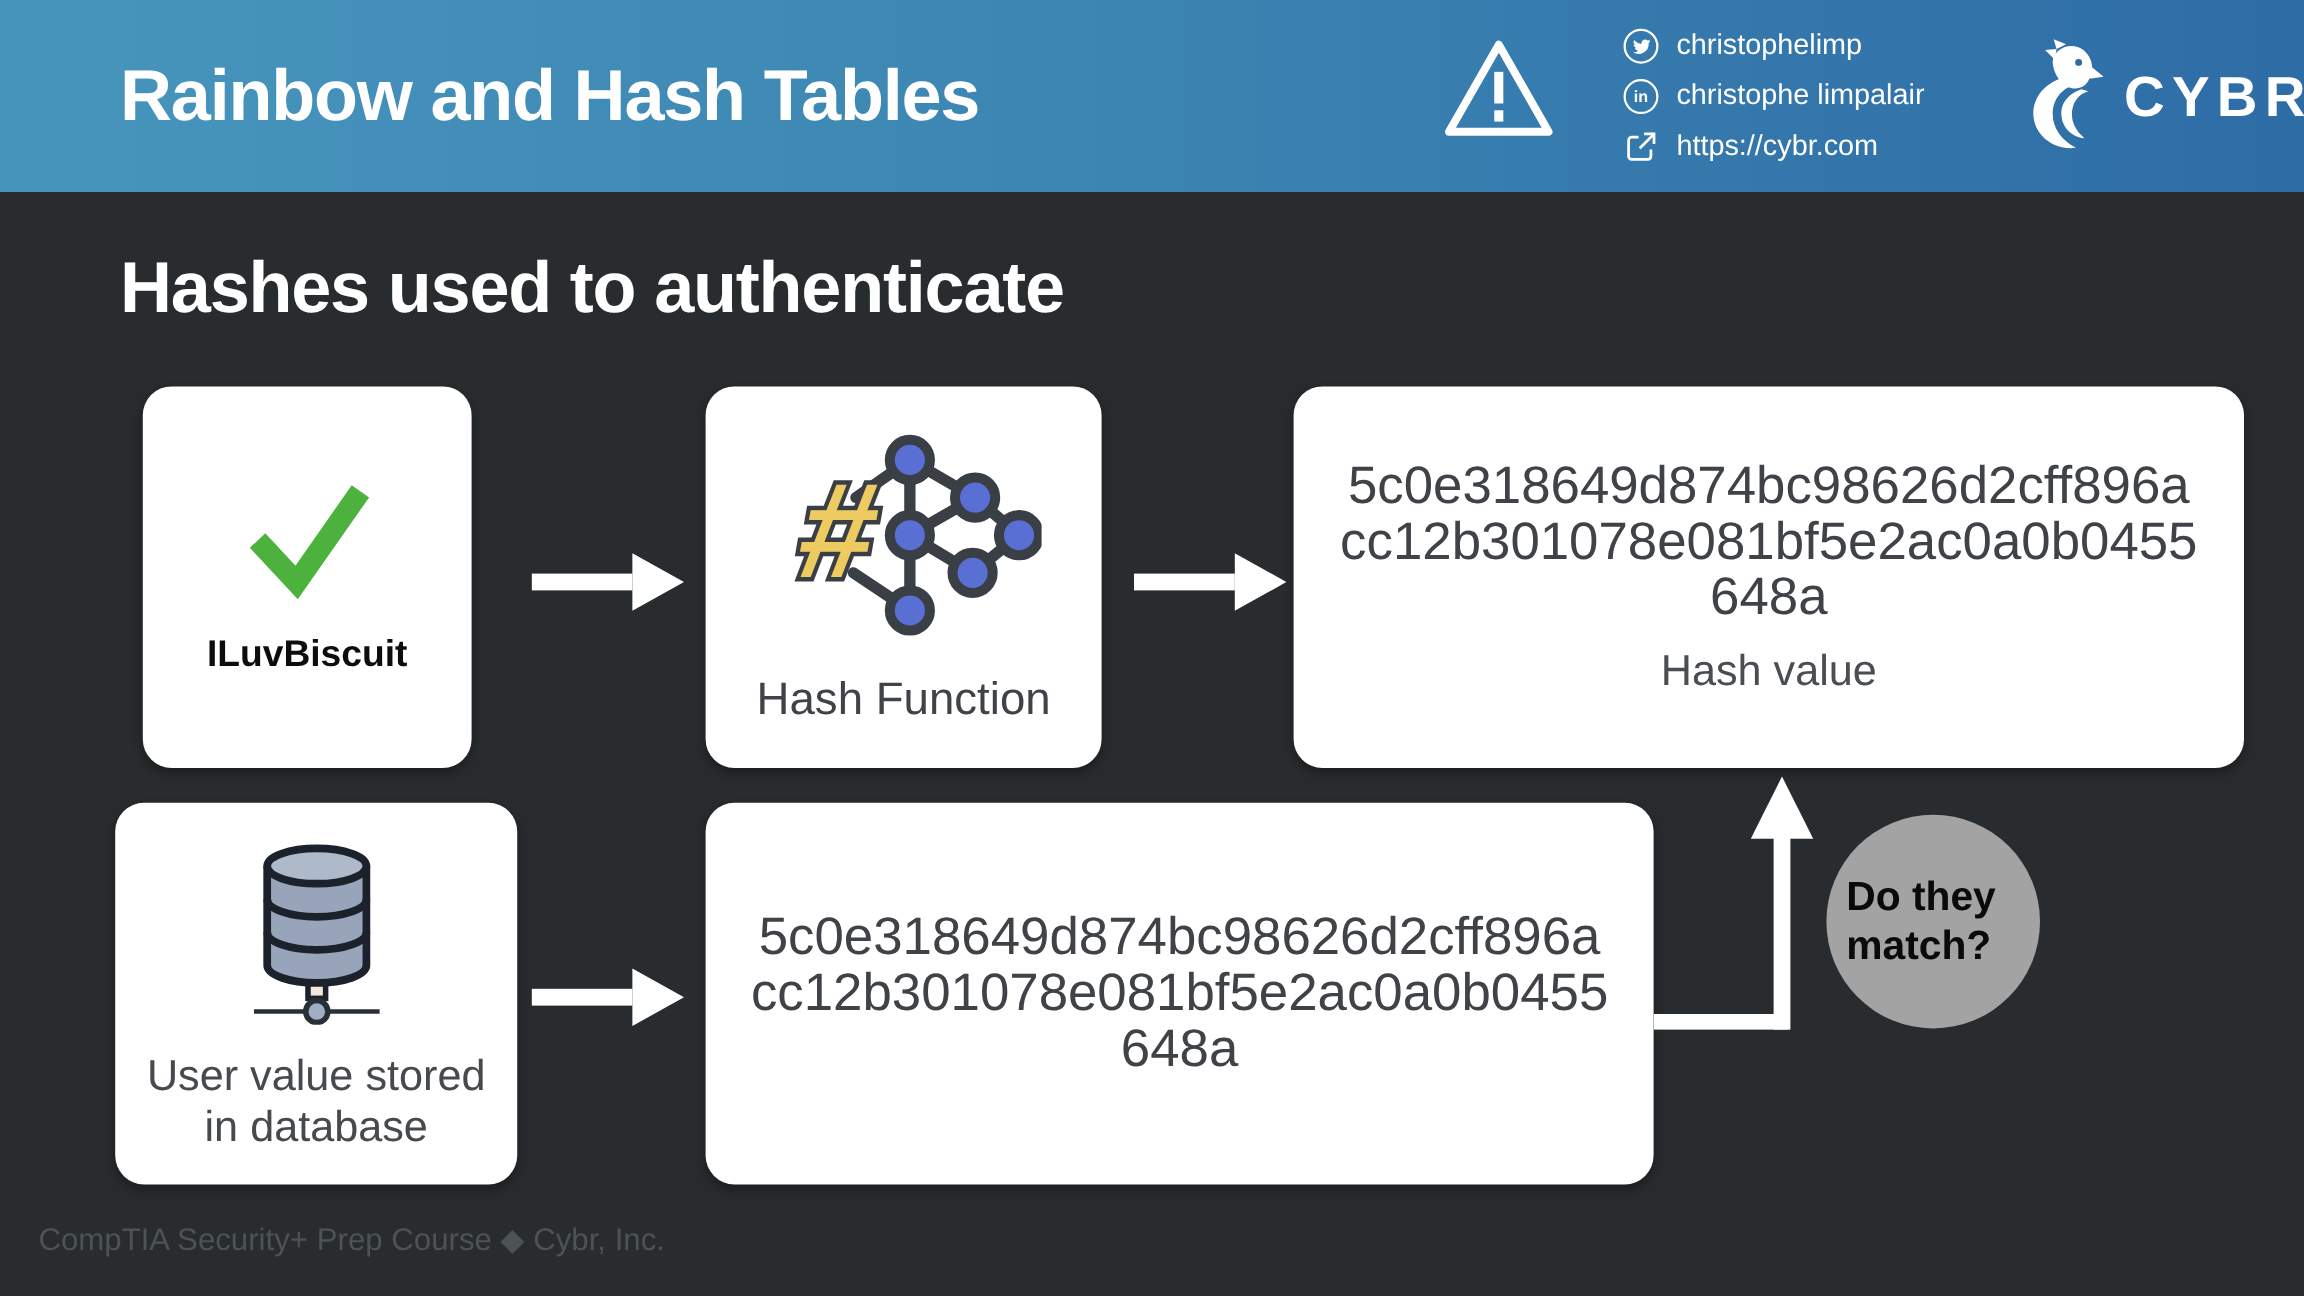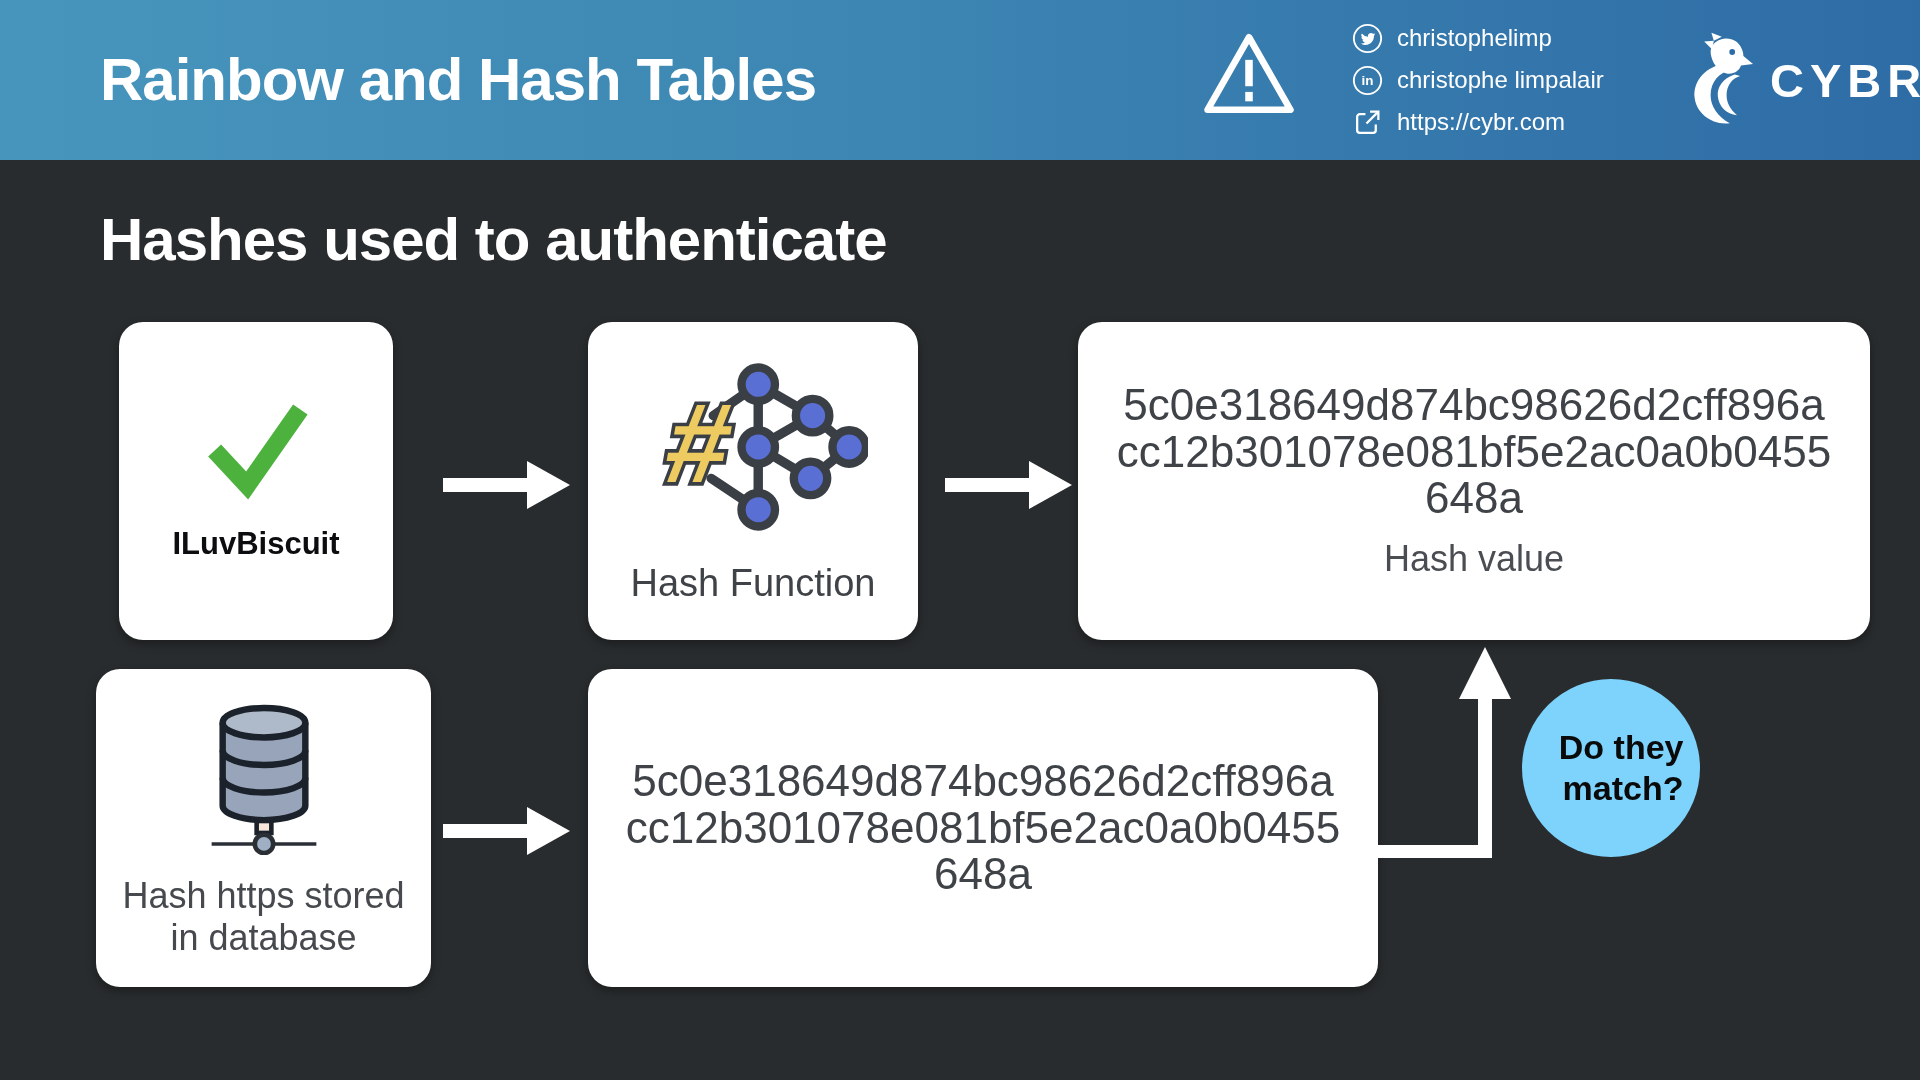--- a/index.html
+++ b/index.html
@@ -59,22 +59,22 @@
   .hashval-caption { font-size:36px; color:#4a4e52; margin-top:16px; }
 
   .arrow { position:absolute; width:128px; height:50px; }
   .arrow-1 { left:443px; top:460px; }
   .arrow-2 { left:945px; top:460px; }
   .arrow-3 { left:443px; top:806px; }
   .elbow-arrow { position:absolute; left:1378px; top:645px; width:142px; height:217px; }
 
   .match-badge {
     position:absolute; left:1522px; top:679px; width:178px; height:178px;
-    border-radius:50%; background:#7dd3fc;
-    display:flex; align-items:center; justify-content:center; text-align:right;
+    border-radius:50%; background:#a3a3a3;
+    display:flex; align-items:center; justify-content:center; text-align:left;
   }
   .match-badge span {
     display:block; width:145px; color:#0a0a0a; font-size:34px; font-weight:700; line-height:1.2;
   }
 
   .footer-credit {
     position:absolute; left:32px; top:1018px;
     color:#4d5255; font-size:26px; font-weight:400;
   }
 </style>
@@ -212,21 +212,21 @@
         <path d="M30 28 L30 118 A45 16 0 0 0 120 118 L120 28" fill="#97a4ba" stroke="#1c222b" stroke-width="7"></path>
         <ellipse cx="75" cy="28" rx="45" ry="16" fill="#aeb9ca" stroke="#1c222b" stroke-width="7"></ellipse>
         <path d="M30 58 A45 16 0 0 0 120 58" fill="none" stroke="#1c222b" stroke-width="7"></path>
         <path d="M30 88 A45 16 0 0 0 120 88" fill="none" stroke="#1c222b" stroke-width="7"></path>
         <rect x="67" y="135" width="16" height="13" fill="#f6e7da" stroke="#1c222b" stroke-width="5"></rect>
         <line x1="75" y1="148" x2="75" y2="154" stroke="#2a2f36" stroke-width="4"></line>
         <line x1="18" y1="160" x2="132" y2="160" stroke="#2a2f36" stroke-width="4"></line>
         <circle cx="75" cy="160" r="10" fill="#9fb0c4" stroke="#2a2f36" stroke-width="5"></circle>
       </svg>
     </span>
-    <div class="card-caption">Hash https stored in database</div>
+    <div class="card-caption">User value stored in database</div>
   </div>
 
   <div class="arrow arrow-3">
     <svg viewBox="0 0 128 50" width="128" height="50">
       <rect x="0" y="18" width="84" height="14" fill="#ffffff"></rect>
       <polygon points="84,1 127,25 84,49" fill="#ffffff"></polygon>
     </svg>
   </div>
 
   <div class="card card-stored">
@@ -242,14 +242,15 @@
       <rect x="0" y="200" width="112" height="13" fill="#ffffff"></rect>
       <rect x="100" y="52" width="14" height="161" fill="#ffffff"></rect>
       <polygon points="107,2 81,54 133,54" fill="#ffffff"></polygon>
     </svg>
   </div>
 
   <div class="match-badge">
     <span>Do they match?</span>
   </div>
 
+  <div class="footer-credit">CompTIA Security+ Prep Course ◆ Cybr, Inc.</div>
 
 </div>
 
 </body></html>

